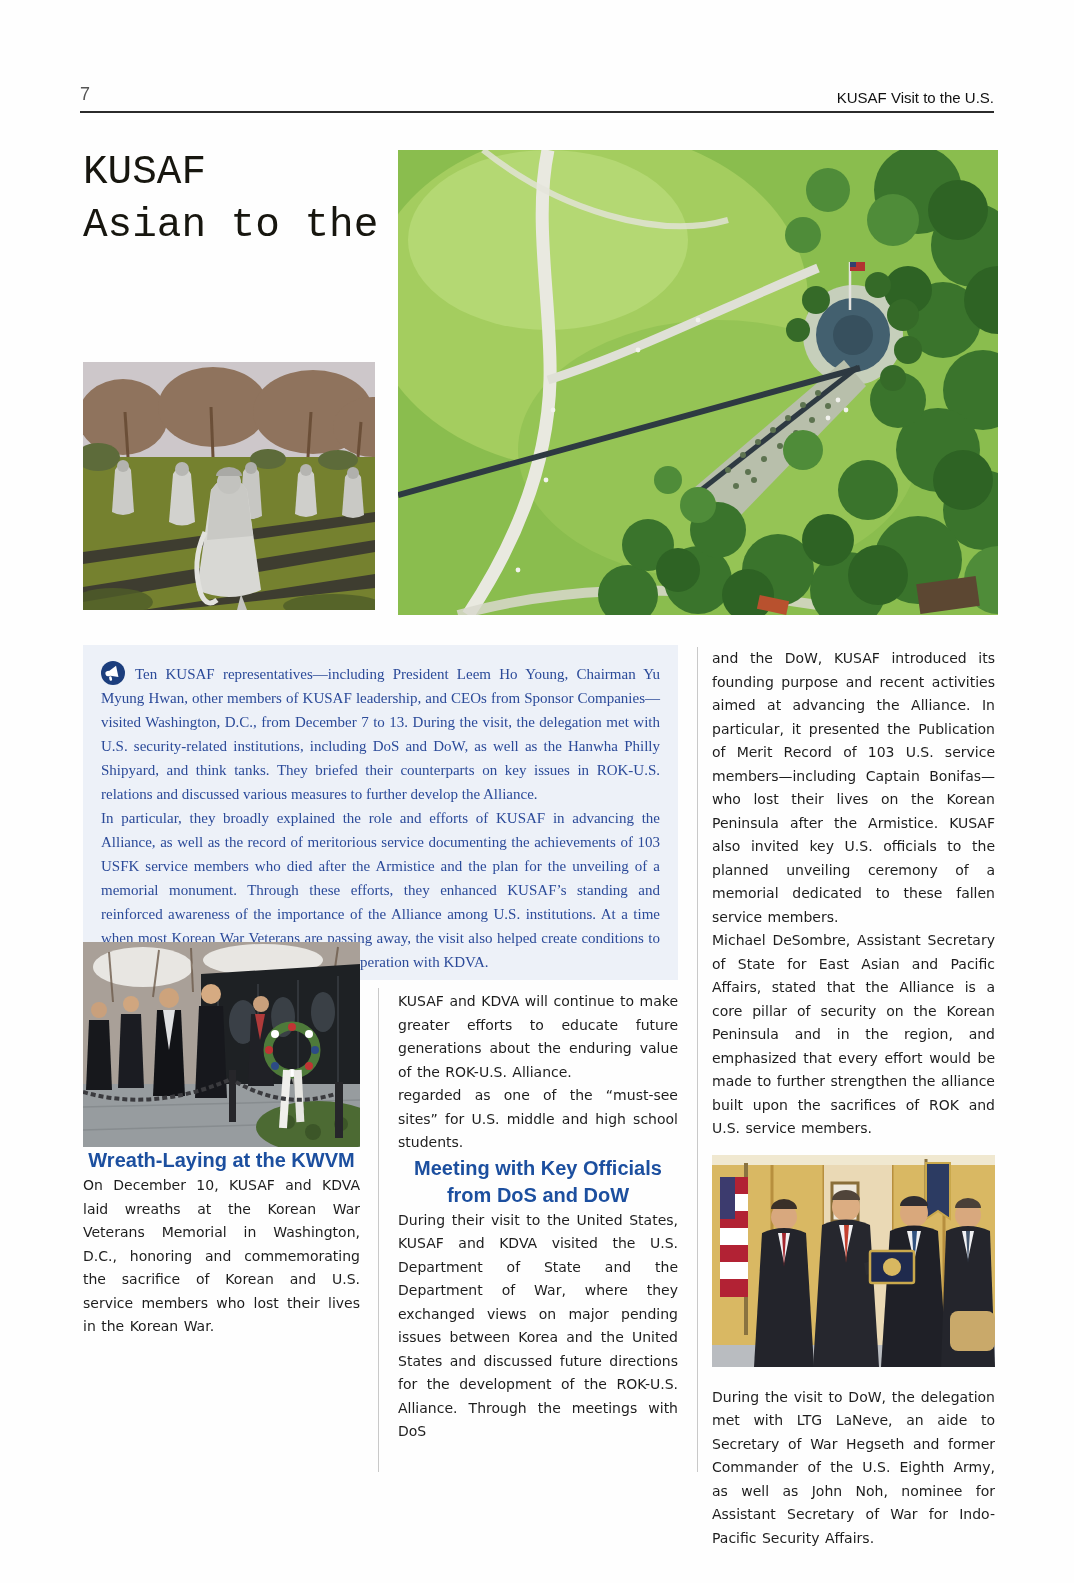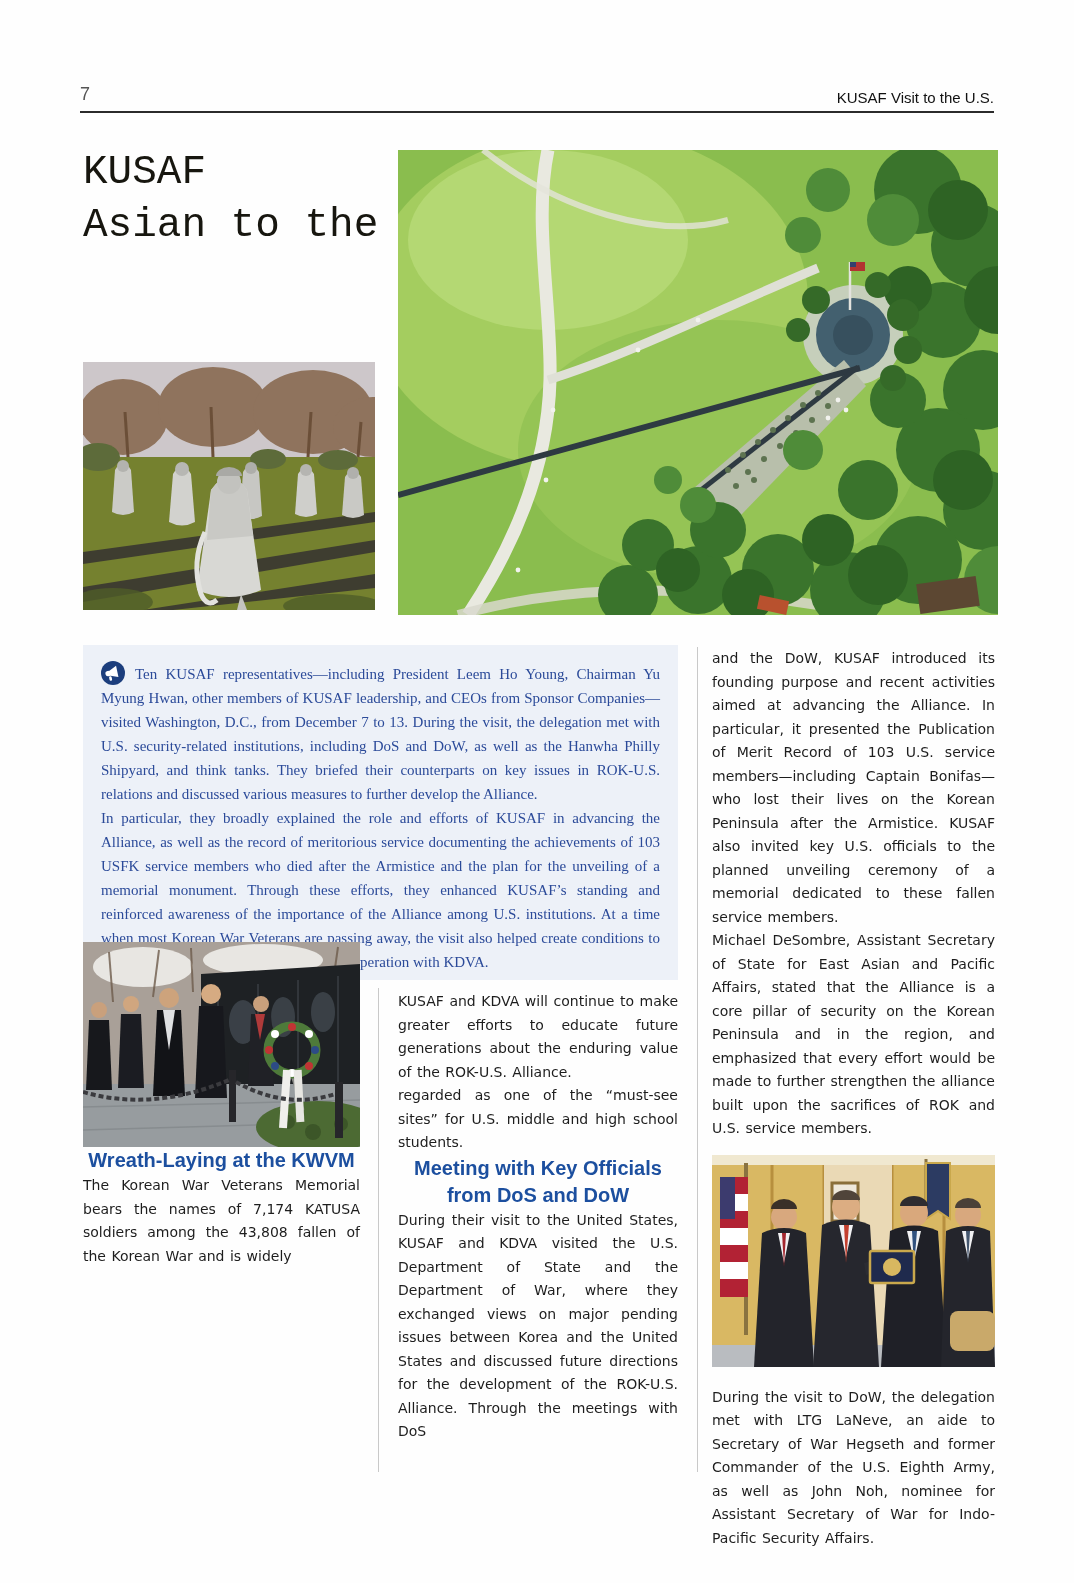--- a/index.html
+++ b/index.html
@@ -319,21 +319,21 @@
 
         <g>
           <rect x="146" y="128" width="7" height="52" fill="#26262a"></rect>
           <rect x="252" y="140" width="8" height="56" fill="#26262a"></rect>
           <path d="M153,140 q50,28 99,12" fill="none" stroke="#3a3a3e" stroke-width="4" stroke-dasharray="5 3"></path>
           <path d="M0,150 q70,20 146,-12" fill="none" stroke="#3a3a3e" stroke-width="4" stroke-dasharray="5 3"></path>
         </g>
       </svg>
     </div>
     <h2 class="h-after-photo">Wreath-Laying at the KWVM</h2>
-    <p class="body-p">The Korean War Veterans Memorial bears the names of 7,174 KATUSA soldiers among the 43,808 fallen of the Korean War and is widely</p>
+    <p class="body-p">On December 10, KUSAF and KDVA laid wreaths at the Korean War Veterans Memorial in Washington, D.C., honoring and commemorating the sacrifice of Korean and U.S. service members who lost their lives in the Korean War.</p>
   </div>
 
   <div class="col col-middle">
     <p class="body-p">KUSAF and KDVA will continue to make greater efforts to educate future generations about the enduring value of the ROK-U.S. Alliance.</p>
     <p class="body-p">regarded as one of the “must-see sites” for U.S. middle and high school students.</p>
     <h2 class="h-mid">Meeting with Key Officials from DoS and DoW</h2>
     <p class="body-p">During their visit to the United States, KUSAF and KDVA visited the U.S. Department of State and the Department of War, where they exchanged views on major pending issues between Korea and the United States and discussed future directions for the development of the ROK-U.S. Alliance. Through the meetings with DoS</p>
   </div>
 
   <div class="col col-right">

